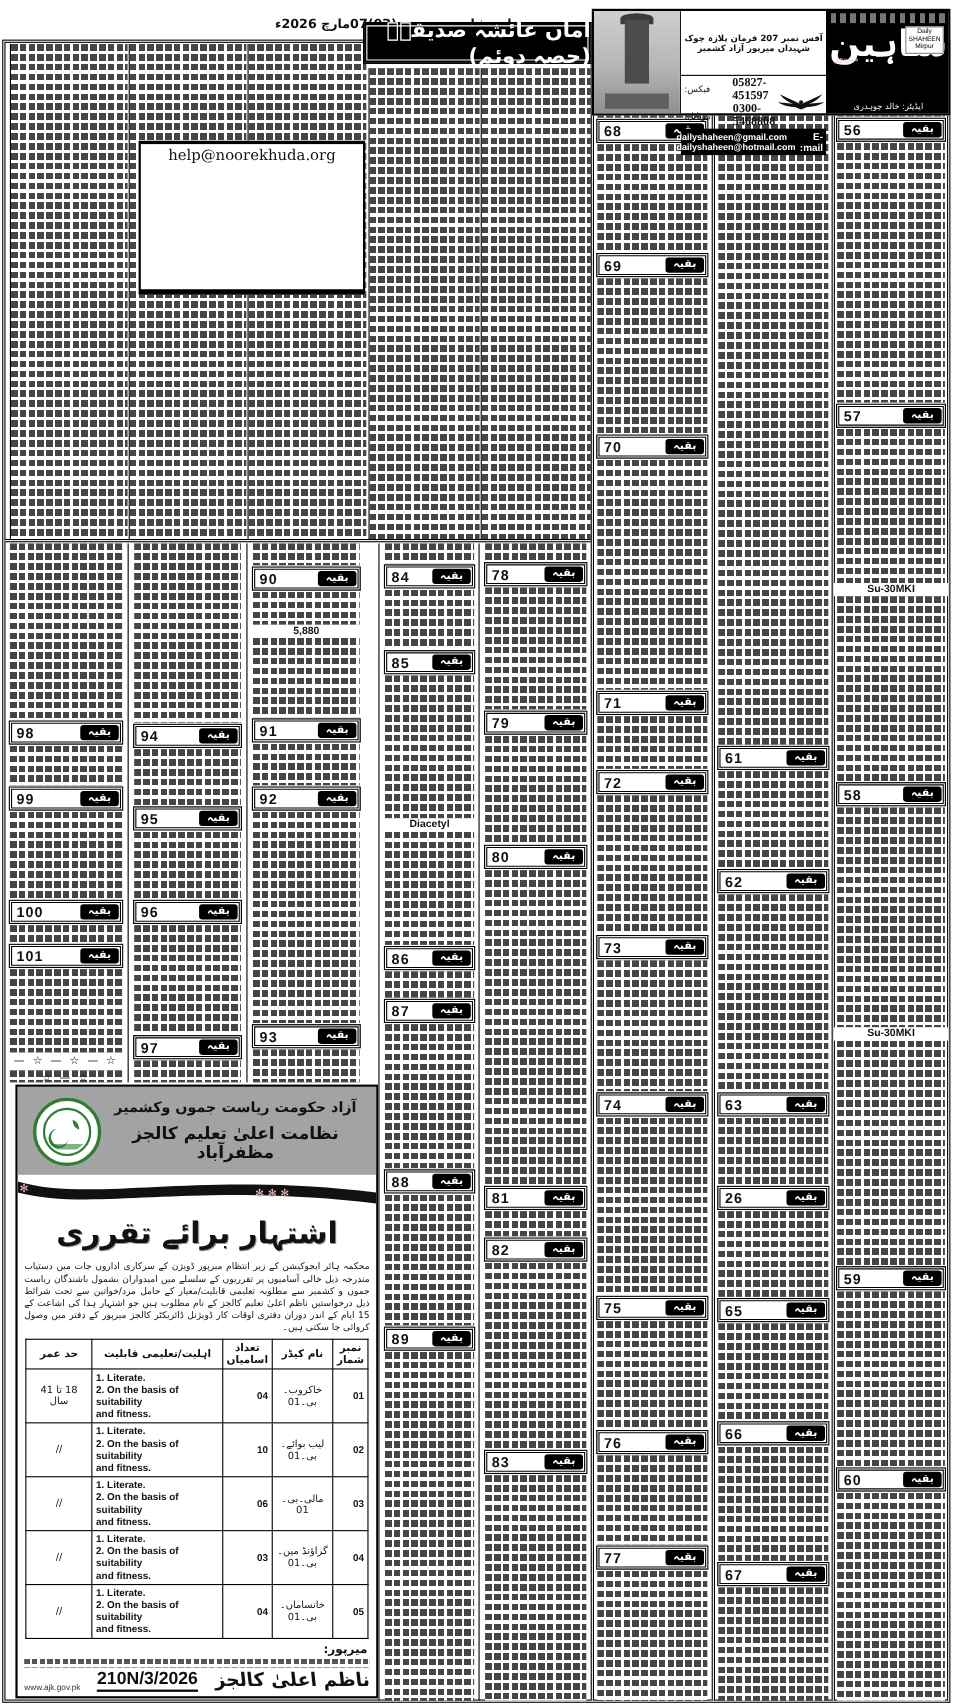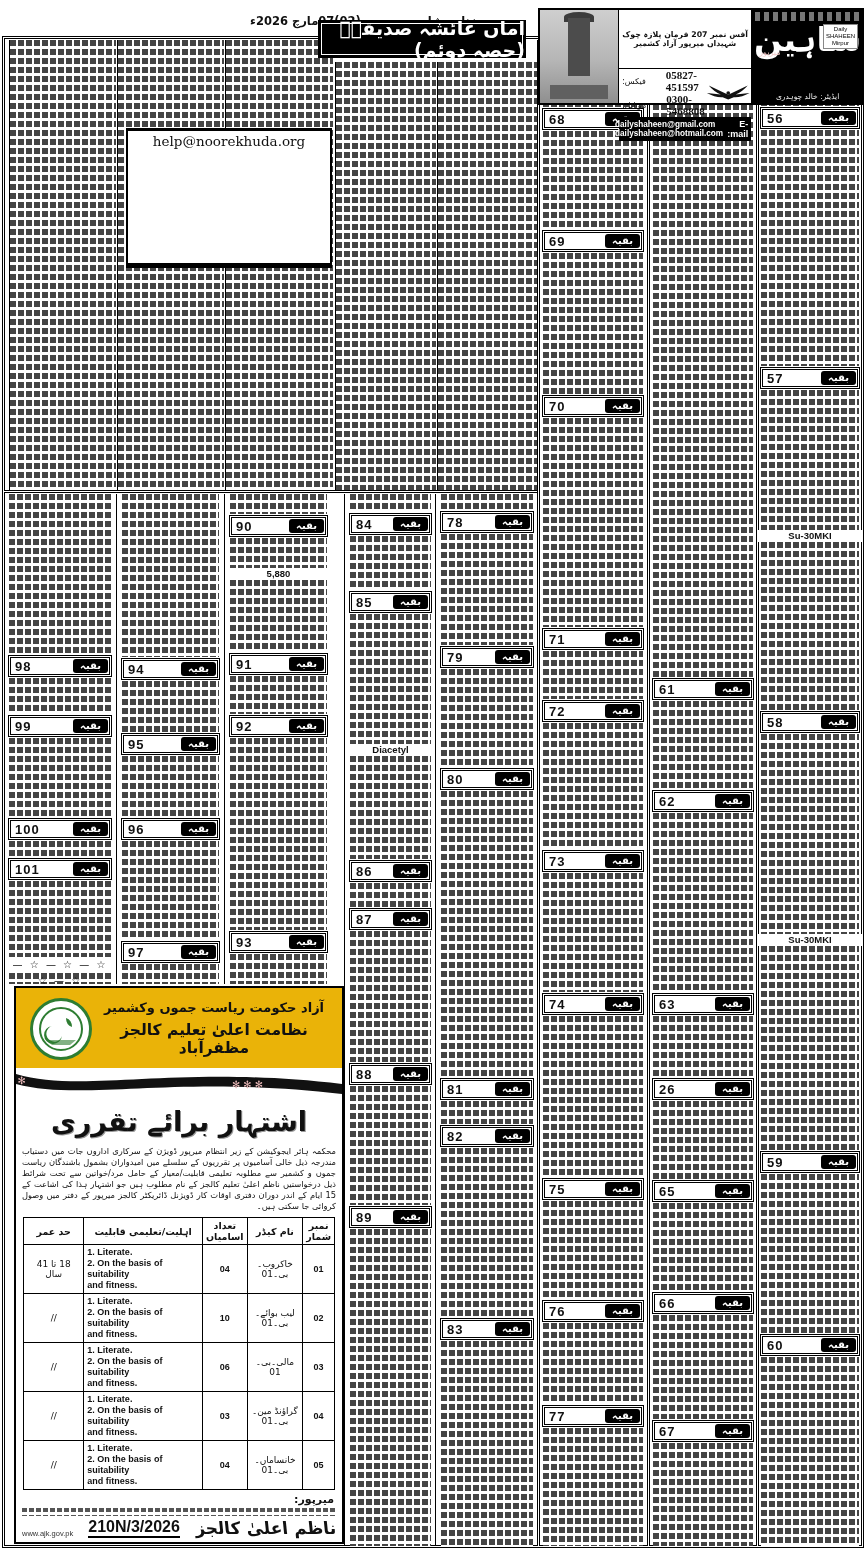--- a/index.html
+++ b/index.html
@@ -30,21 +30,21 @@
   .phone-num { font-size:11px; font-weight:bold; font-family:Liberation Serif, serif; direction:ltr;margin-left:17px; }
   #email-strip { background:#000; color:#fff; display:flex; align-items:center; gap:4px; padding:2px 3px; }
   #email-label { font-size:9px; font-weight:bold; font-family:"Liberation Sans",sans-serif; }
   .email-addr { font-size:8.2px; font-weight:bold; font-family:"Liberation Sans",sans-serif; direction:ltr; line-height:9.5px; }
   #monument { width:79px; height:100%; background:linear-gradient(180deg,#cfcfcf 0%,#b5b5b5 55%,#8f8f8f 100%); position:relative; overflow:hidden; }
   #monument .tower { position:absolute; left:28px; top:8px; width:22px; height:58px; background:#4c4c4c; }
   #monument .dome { position:absolute; left:24px; top:2px; width:30px; height:10px; background:#3c3c3c; border-radius:50% 50% 0 0; }
   #monument .base { position:absolute; left:10px; bottom:4px; width:58px; height:14px; background:#606060; }
 
   
-  #main-title { left:318px; top:20px; width:208px; height:38px; background:#000; color:#fff; border:1px solid #000; box-shadow:inset 0 0 0 2px #000, inset 0 0 0 3px #fff; display:flex; align-items:center; justify-content:center; font-size:19px; font-weight:bold; z-index:4; }
+  #main-title { left:330px; top:20px; width:208px; height:38px; background:#000; color:#fff; border:1px solid #000; box-shadow:inset 0 0 0 2px #000, inset 0 0 0 3px #fff; display:flex; align-items:center; justify-content:center; font-size:19px; font-weight:bold; z-index:4; }
 
   
   .fill { background-image:
       repeating-linear-gradient(90deg, rgba(255,255,255,0) 0 6px, #fff 6px 8px),
       repeating-linear-gradient(180deg, #454545 0 6px, #fff 6px 9px);
     margin:0 3px; }
   .fill-light { background-image:
       repeating-linear-gradient(90deg, rgba(255,255,255,0) 0 5px, #fff 5px 7px),
       repeating-linear-gradient(180deg, #555 0 4.5px, #fff 4.5px 7px);
     margin:0 3px; }
@@ -71,33 +71,33 @@
 
   
   .brief { height:22px; margin:1px 2px; border:1px solid #000; box-shadow:inset 0 0 0 1px #fff, inset 0 0 0 2px #000; display:flex; align-items:center; justify-content:space-between; padding:2px 3px; background:#fff; }
   .blabel { background:#000; color:#fff; font-size:10px; font-weight:bold; padding:0 7px; border-radius:3px; line-height:14px; }
   .bnum { font-size:13px; font-weight:bold; font-family:"Liberation Sans",sans-serif; padding:0 3px; letter-spacing:1px; }
   .snip { height:12px; line-height:12px; text-align:center; font-size:9.5px; font-weight:bold; font-family:"Liberation Sans",sans-serif; direction:ltr; background:#fff; }
   .stars { height:16px; line-height:16px; text-align:center; font-size:10px; letter-spacing:2px; background:#fff; }
 
   
   #ad { left:14px; top:986px; width:330px; height:558px; border:2px solid #000; background:#fff; display:flex; flex-direction:column; overflow:hidden; }
-  #ad-head { height:80px; background:#eab308; position:relative; }
+  #ad-head { height:80px; background:#a3a3a3; position:relative; }
   #ad-gov1 { text-align:center; font-size:13px; font-weight:bold; padding-top:12px; padding-left:70px; }
   #ad-gov2 { text-align:center; font-size:15.5px; font-weight:bold; padding-top:6px; padding-left:70px; }
   #emblem { position:absolute; left:14px; top:10px; width:62px; height:62px; border-radius:50%; background:#fff; border:3px solid #2e7d32; display:flex; align-items:center; justify-content:center; }
   #emblem svg { width:46px; height:46px; }
   #ad-wave { height:30px; position:relative; }
   #ad-wave svg { display:block; width:100%; height:30px; }
   #ad-banner { height:46px; display:flex; align-items:center; justify-content:center; font-size:27px; font-weight:bold; text-shadow:1px 1px 0 #999; }
   #ad-intro { font-size:8.3px; line-height:11px; text-align:justify; padding:2px 6px; border-bottom:0; }
   table.adtab { width:312px; margin:3px auto 0 auto; border-collapse:collapse; }
   table.adtab th, table.adtab td { border:1px solid #000; font-size:9px; vertical-align:middle; padding:2px 3px; }
   table.adtab th { font-weight:bold; text-align:center; height:18px; font-size:9.5px; }
-  td.c-sno, td.c-count { text-align:center; font-family:"Liberation Sans",sans-serif; font-weight:bold; direction:ltr; }
+  td.c-sno, td.c-count { text-align:right; font-family:"Liberation Sans",sans-serif; font-weight:bold; direction:ltr; }
   td.c-cadre { text-align:center; font-size:9px; }
   td.c-qual { direction:ltr; text-align:left; font-family:"Liberation Sans",sans-serif; font-weight:bold; font-size:8.6px; line-height:11px; }
   td.c-age { text-align:center; font-size:9px; }
   #ad-cond-label { font-size:11px; font-weight:bold; padding:3px 8px 0 0; }
   #ad-conditions { margin:2px 6px; flex:1; }
   #ad-footer { display:flex; align-items:flex-end; justify-content:space-between; padding:0 6px 4px 6px; }
   #ad-sign { font-size:17px; font-weight:bold; transform:skewX(6deg); }
   #ad-ref { font-size:16px; font-weight:bold; font-family:"Liberation Sans",sans-serif; direction:ltr; border-bottom:2px solid #000; }
   #ad-site { font-size:7.5px; font-family:"Liberation Sans",sans-serif; direction:ltr; color:#333; }
 </style>

